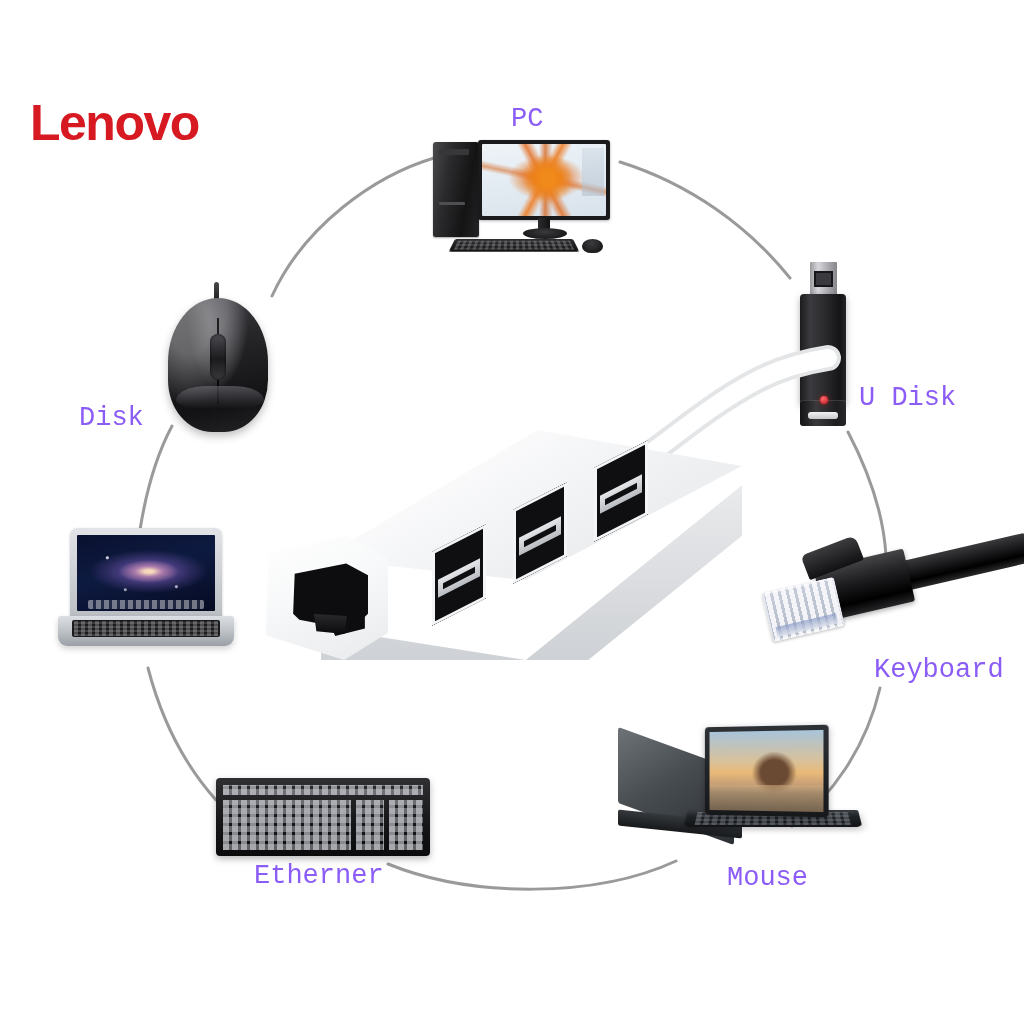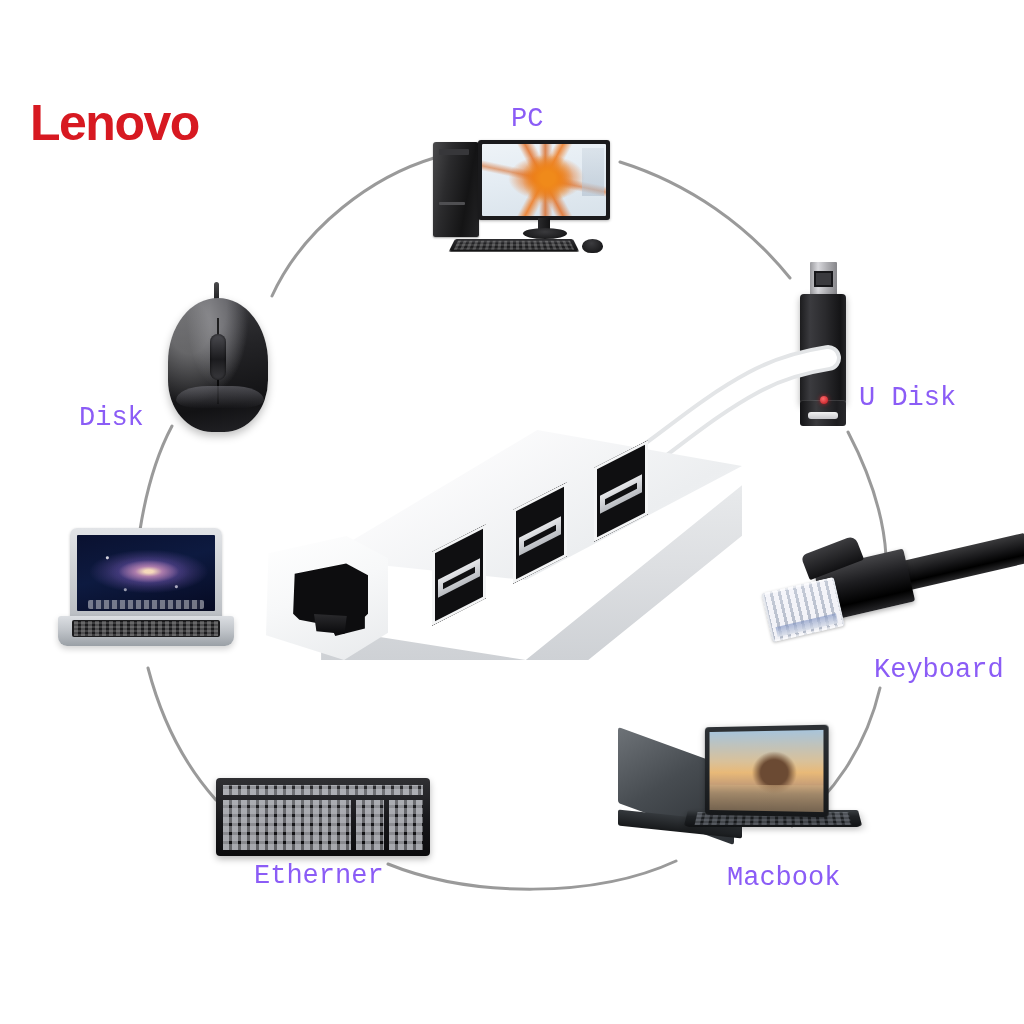--- a/index.html
+++ b/index.html
@@ -516,21 +516,21 @@
   <div class="caption" id="cap-keyboard">Etherner</div>
 
   <div class="node" id="node-laptop">
     <div class="lt-back-lid"></div>
     <div class="lt-back-base"></div>
     <div class="lt-front-base"></div>
     <div class="lt-front-lid">
       <div class="lt-front-screen"></div>
     </div>
   </div>
-  <div class="caption" id="cap-laptop">Macbook</div>
+  <div class="caption" id="cap-laptop">Mouse</div>
 
   <div class="node" id="node-hub">
 
     <svg class="hub-cable" viewBox="0 0 230 124" xmlns="http://www.w3.org/2000/svg">
       <path d="M 14 118 C 54 96 96 54 152 24 C 176 11 200 4 226 0" fill="none" stroke="#e3e5e7" stroke-width="26" stroke-linecap="round"></path>
       <path d="M 14 118 C 54 96 96 54 152 24 C 176 11 200 4 226 0" fill="none" stroke="#ffffff" stroke-width="18" stroke-linecap="round"></path>
     </svg>
 
     <div class="hub-rot">
       <div class="hub-side"></div>

